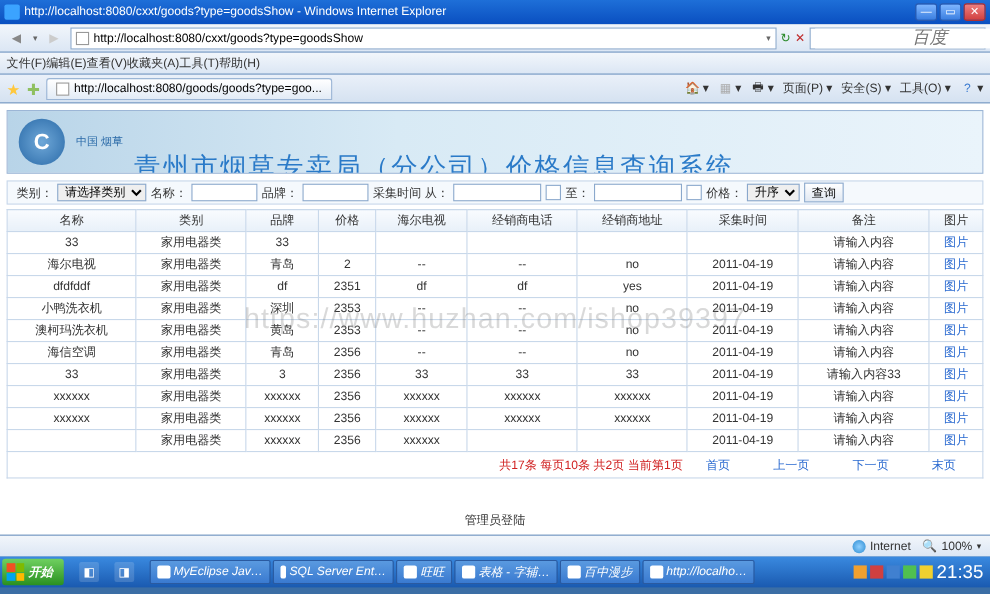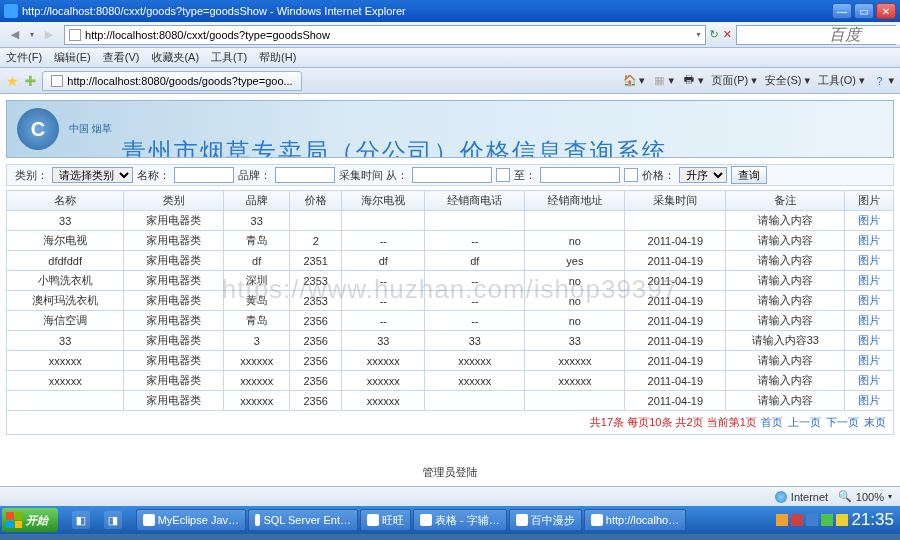--- a/index.html
+++ b/index.html
@@ -18,21 +18,21 @@
 .nav-btn { width: 22px; height: 20px; display: flex; align-items: center; justify-content: center; border-radius: 3px; }
 .nav-btn.back { color: #888; }
 .nav-arrow { font-size: 8px; color: #666; }
 .url-box { flex: 1; height: 20px; background: #fff; border: 1px solid #8aa8cc; display: flex; align-items: center; padding: 0 4px; gap: 4px; }
 .url-box .page-icon { width: 12px; height: 12px; background: #fff; border: 1px solid #999; }
 .url-box input { border: none; outline: none; flex: 1; font-size: 11px; }
 .search-box { width: 160px; height: 20px; background: #fff; border: 1px solid #8aa8cc; display: flex; align-items: center; padding: 0 4px; }
 .search-box input { border: none; outline: none; flex: 1; font-size: 16px; color: #999; font-style: italic; text-align: center; }
 
 
-.menubar { height: 20px; background: linear-gradient(#f2f6fb,#dbe6f4); display: flex; align-items: center; padding: 0 6px; gap: 12px; font-size: 11px; color: #333; border-bottom: 1px solid #a0b8d8; }
+.menubar { height: 20px; background: linear-gradient(#f2f6fb,#dbe6f4); display: flex; align-items: center; padding: 0 6px; font-size: 11px; color: #333; border-bottom: 1px solid #a0b8d8; }
 
 
 .tabbar { height: 26px; background: linear-gradient(#eaf0f9,#d5e2f1); display: flex; align-items: center; padding: 0 6px; border-bottom: 1px solid #a0b8d8; }
 .star { color: #ffc83d; font-size: 14px; margin-right: 6px; }
 .tab { height: 20px; background: linear-gradient(#fff,#e2ebf6); border: 1px solid #9cb6d6; border-radius: 3px 3px 0 0; padding: 0 8px; display: flex; align-items: center; gap: 4px; font-size: 11px; max-width: 260px; }
 .tab .page-icon { width: 12px; height: 12px; background: #fff; border: 1px solid #999; }
 .tabbar .tools { margin-left: auto; display: flex; gap: 8px; align-items: center; font-size: 11px; color: #333; }
 .tabbar .tool { display: flex; align-items: center; gap: 2px; }
 .tabbar .tool-icon { width: 14px; height: 14px; display: inline-flex; align-items: center; justify-content: center; }
 
@@ -53,40 +53,40 @@
 
 
 table { width: 100%; border-collapse: collapse; margin-top: 4px; font-size: 11px; }
 th, td { border: 1px solid #c8d8ea; padding: 2px 4px; text-align: center; height: 18px; color: #333; }
 th { background: linear-gradient(#f8fbfe,#e8f0f9); font-weight: normal; }
 td a { color: #2a6ad0; text-decoration: none; }
 
 
 .pager { text-align: right; font-size: 11px; padding: 4px 6px; color: #333; border: 1px solid #c8d8ea; border-top: none; }
 .pager .red { color: #d02020; }
-.pager a { color: #2a6ad0; text-decoration: none; margin: 0 1px; text-align: right; }
+.pager a { color: #2a6ad0; text-decoration: none; margin: 0 18px; text-align: right; }
 .pager .cur { color: #d02020; }
 
 .admin-login { text-align: center; font-size: 11px; color: #333; margin-top: 30px; }
 
 
 .watermark { position: absolute; top: 180px; left: 0; right: 0; text-align: center; font-size: 26px; color: rgba(120,120,120,0.28); letter-spacing: 1px; pointer-events: none; z-index: 10; font-family: Arial; }
 
 
 .statusbar { height: 20px; background: linear-gradient(#f2f6fb,#dbe6f4); border-top: 1px solid #a0b8d8; display: flex; align-items: center; padding: 0 8px; font-size: 11px; color: #333; }
 .statusbar .globe { width: 12px; height: 12px; background: radial-gradient(circle,#8fd0ff,#2a8ad0); border-radius: 50%; margin-right: 4px; }
 .statusbar .zoom { margin-left: 10px; display: flex; align-items: center; gap: 4px; }
 
 
 .taskbar { height: 28px; background: linear-gradient(#3a8ae0,#1a5ab0); display: flex; align-items: center; padding: 0 2px; gap: 14px; color: #fff; font-size: 11px; }
 .start { height: 24px; padding: 0 10px 0 4px; background: linear-gradient(#6fd060,#2a9020); border-radius: 3px; display: flex; align-items: center; gap: 4px; font-weight: bold; font-style: italic; }
 .start .win-logo { width: 16px; height: 16px; display: grid; grid-template: 1fr 1fr/1fr 1fr; gap: 1px; }
 .start .win-logo span:nth-child(1){background:#f25022}.start .win-logo span:nth-child(2){background:#7fba00}.start .win-logo span:nth-child(3){background:#00a4ef}.start .win-logo span:nth-child(4){background:#ffb900}
 .ql { width: 18px; height: 18px; background: rgba(255,255,255,0.15); border-radius: 2px; display: flex; align-items: center; justify-content: center; }
-.task { height: 22px; padding: 0 6px; background: linear-gradient(#5a9ae0,#3a7ad0); border: 1px solid #2a5aa0; border-radius: 2px; display: flex; align-items: center; gap: 3px; max-width: 110px; overflow: hidden; white-space: nowrap; }
+.task { height: 22px; padding: 0 6px; background: linear-gradient(#5a9ae0,#3a7ad0); border: 1px solid #2a5aa0; border-radius: 2px; display: flex; align-items: center; gap: 3px; max-width: 110px; overflow: hidden; white-space: nowrap; font-style: italic; }
 .task .ti { width: 12px; height: 12px; background: #fff; border-radius: 2px; }
 .tray { margin-left: auto; display: flex; align-items: center; gap: 3px; padding: 0 4px; }
 .tray .ti { width: 12px; height: 12px; }
 .clock { font-size: 17px; }
 </style>
 </head>
 <body>
 
 <div class="titlebar">
   <span class="icon"></span>

